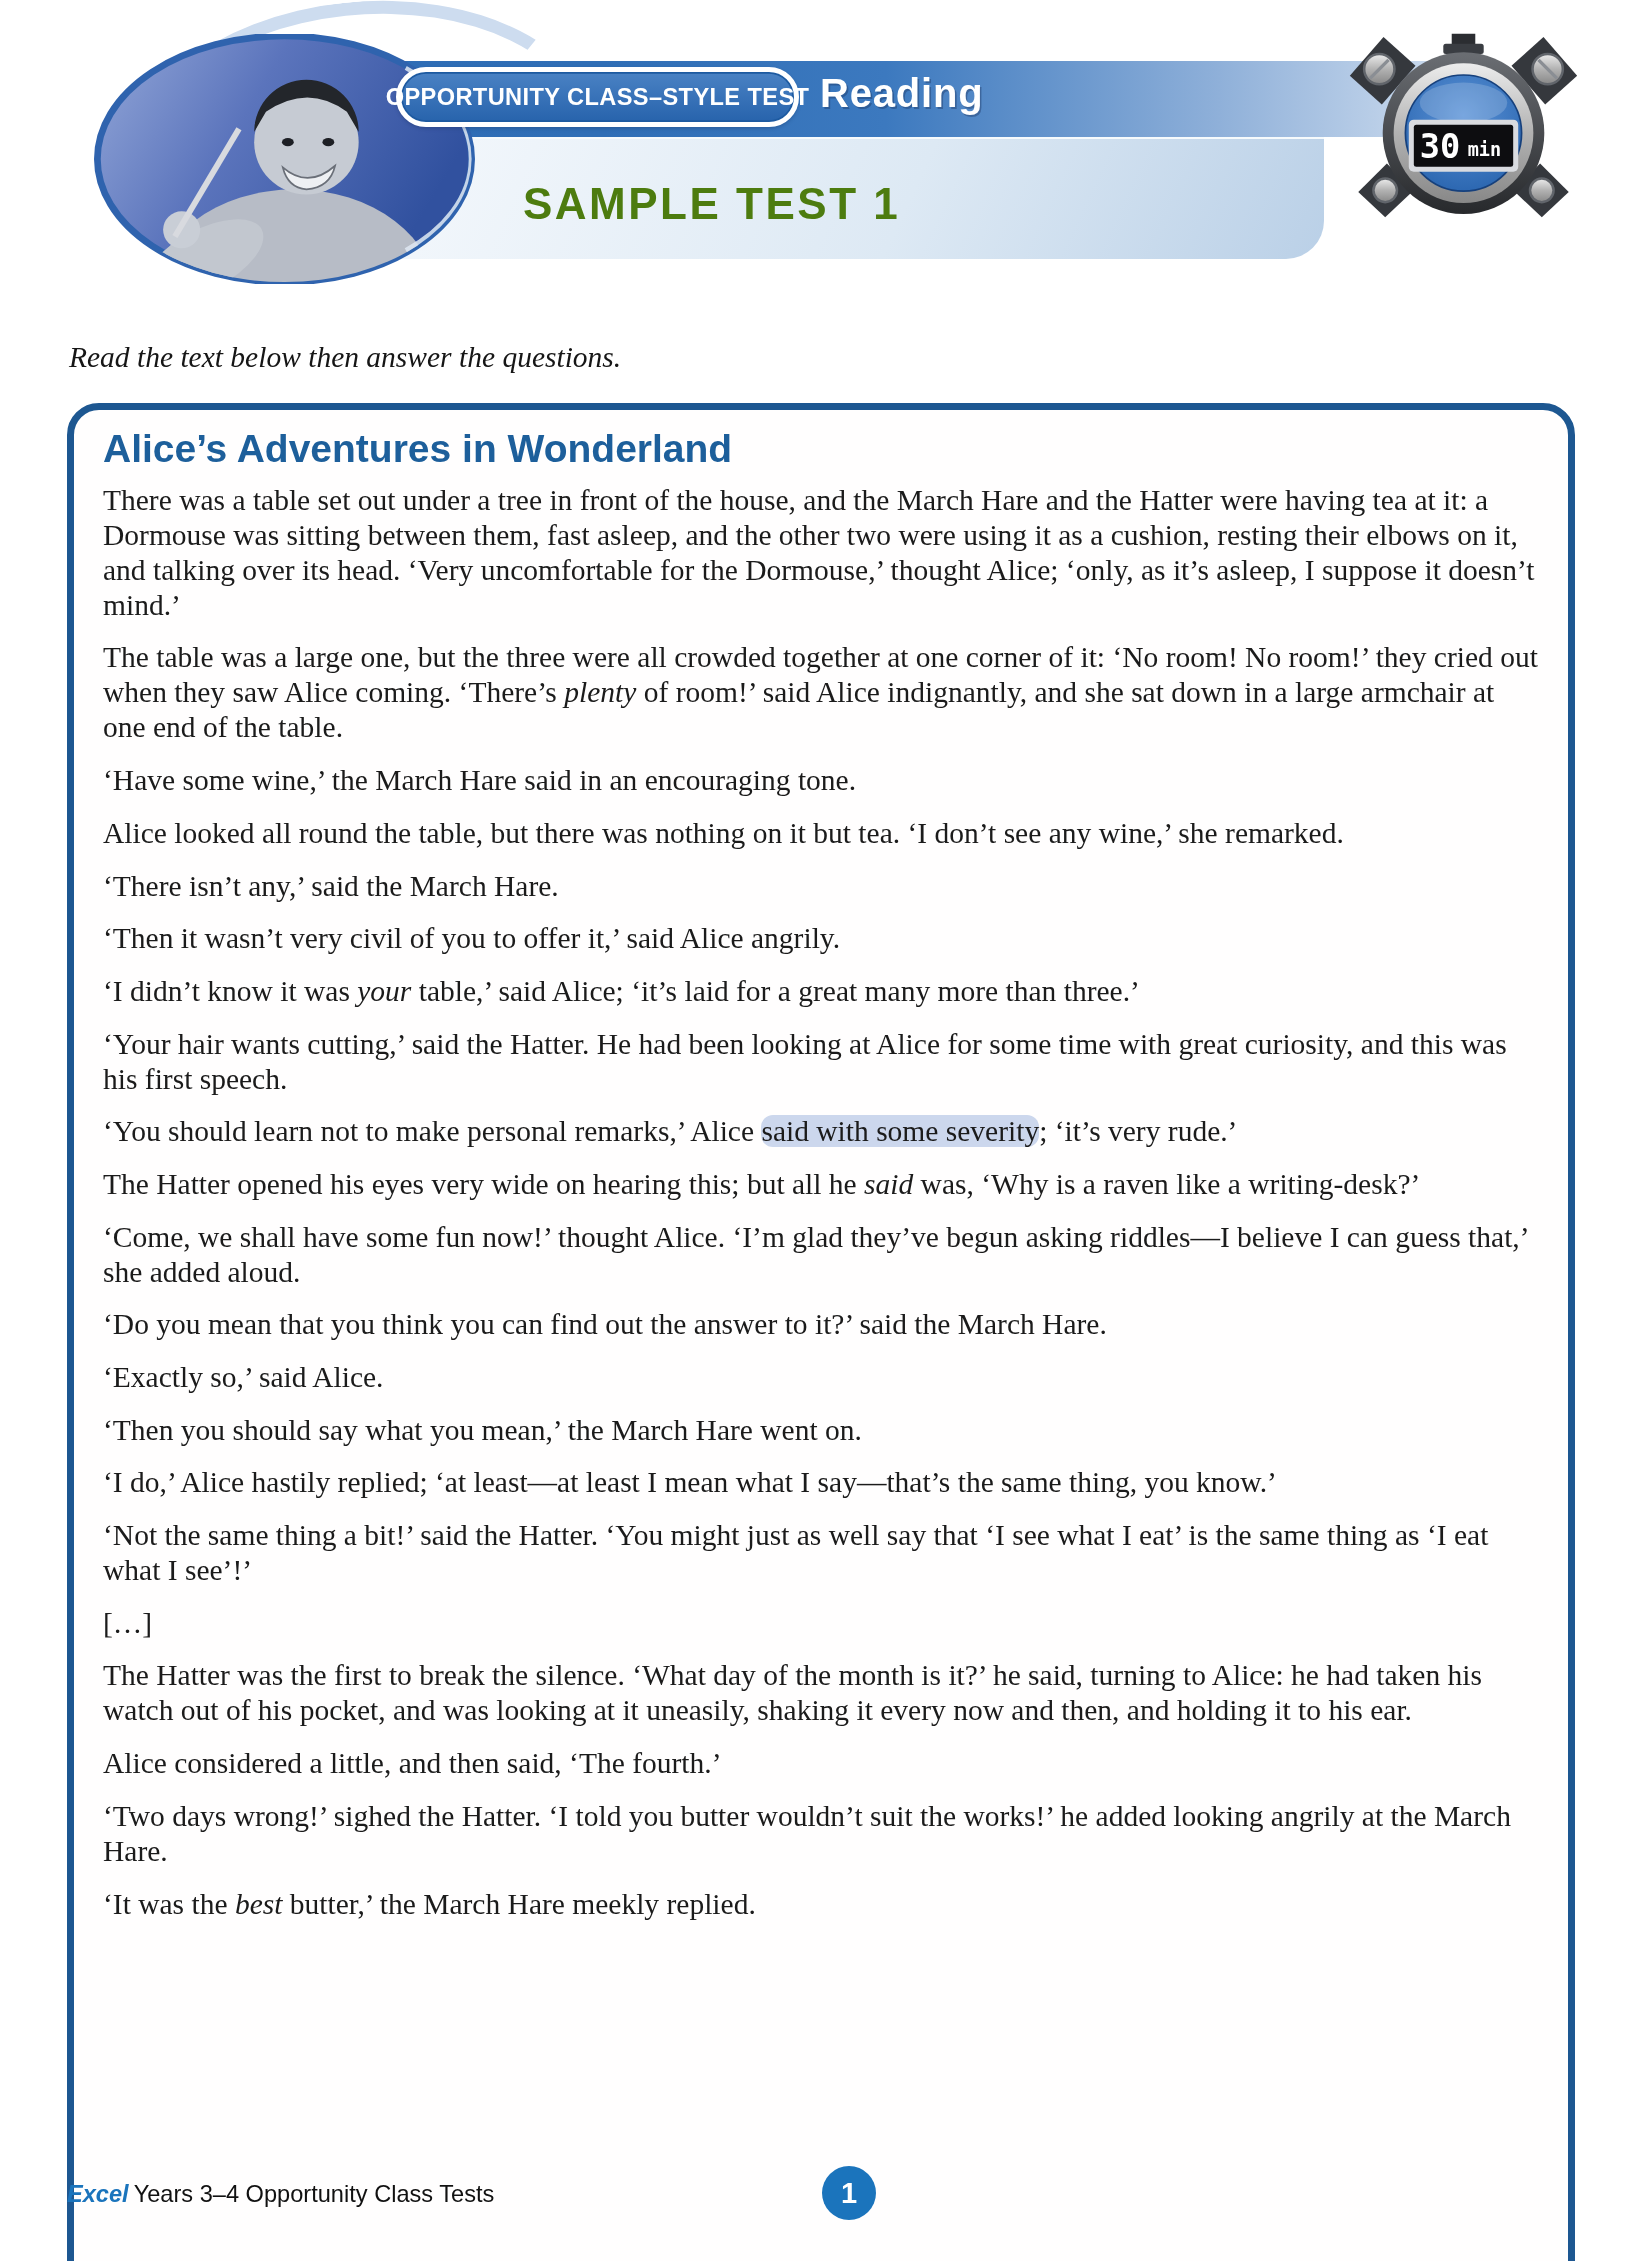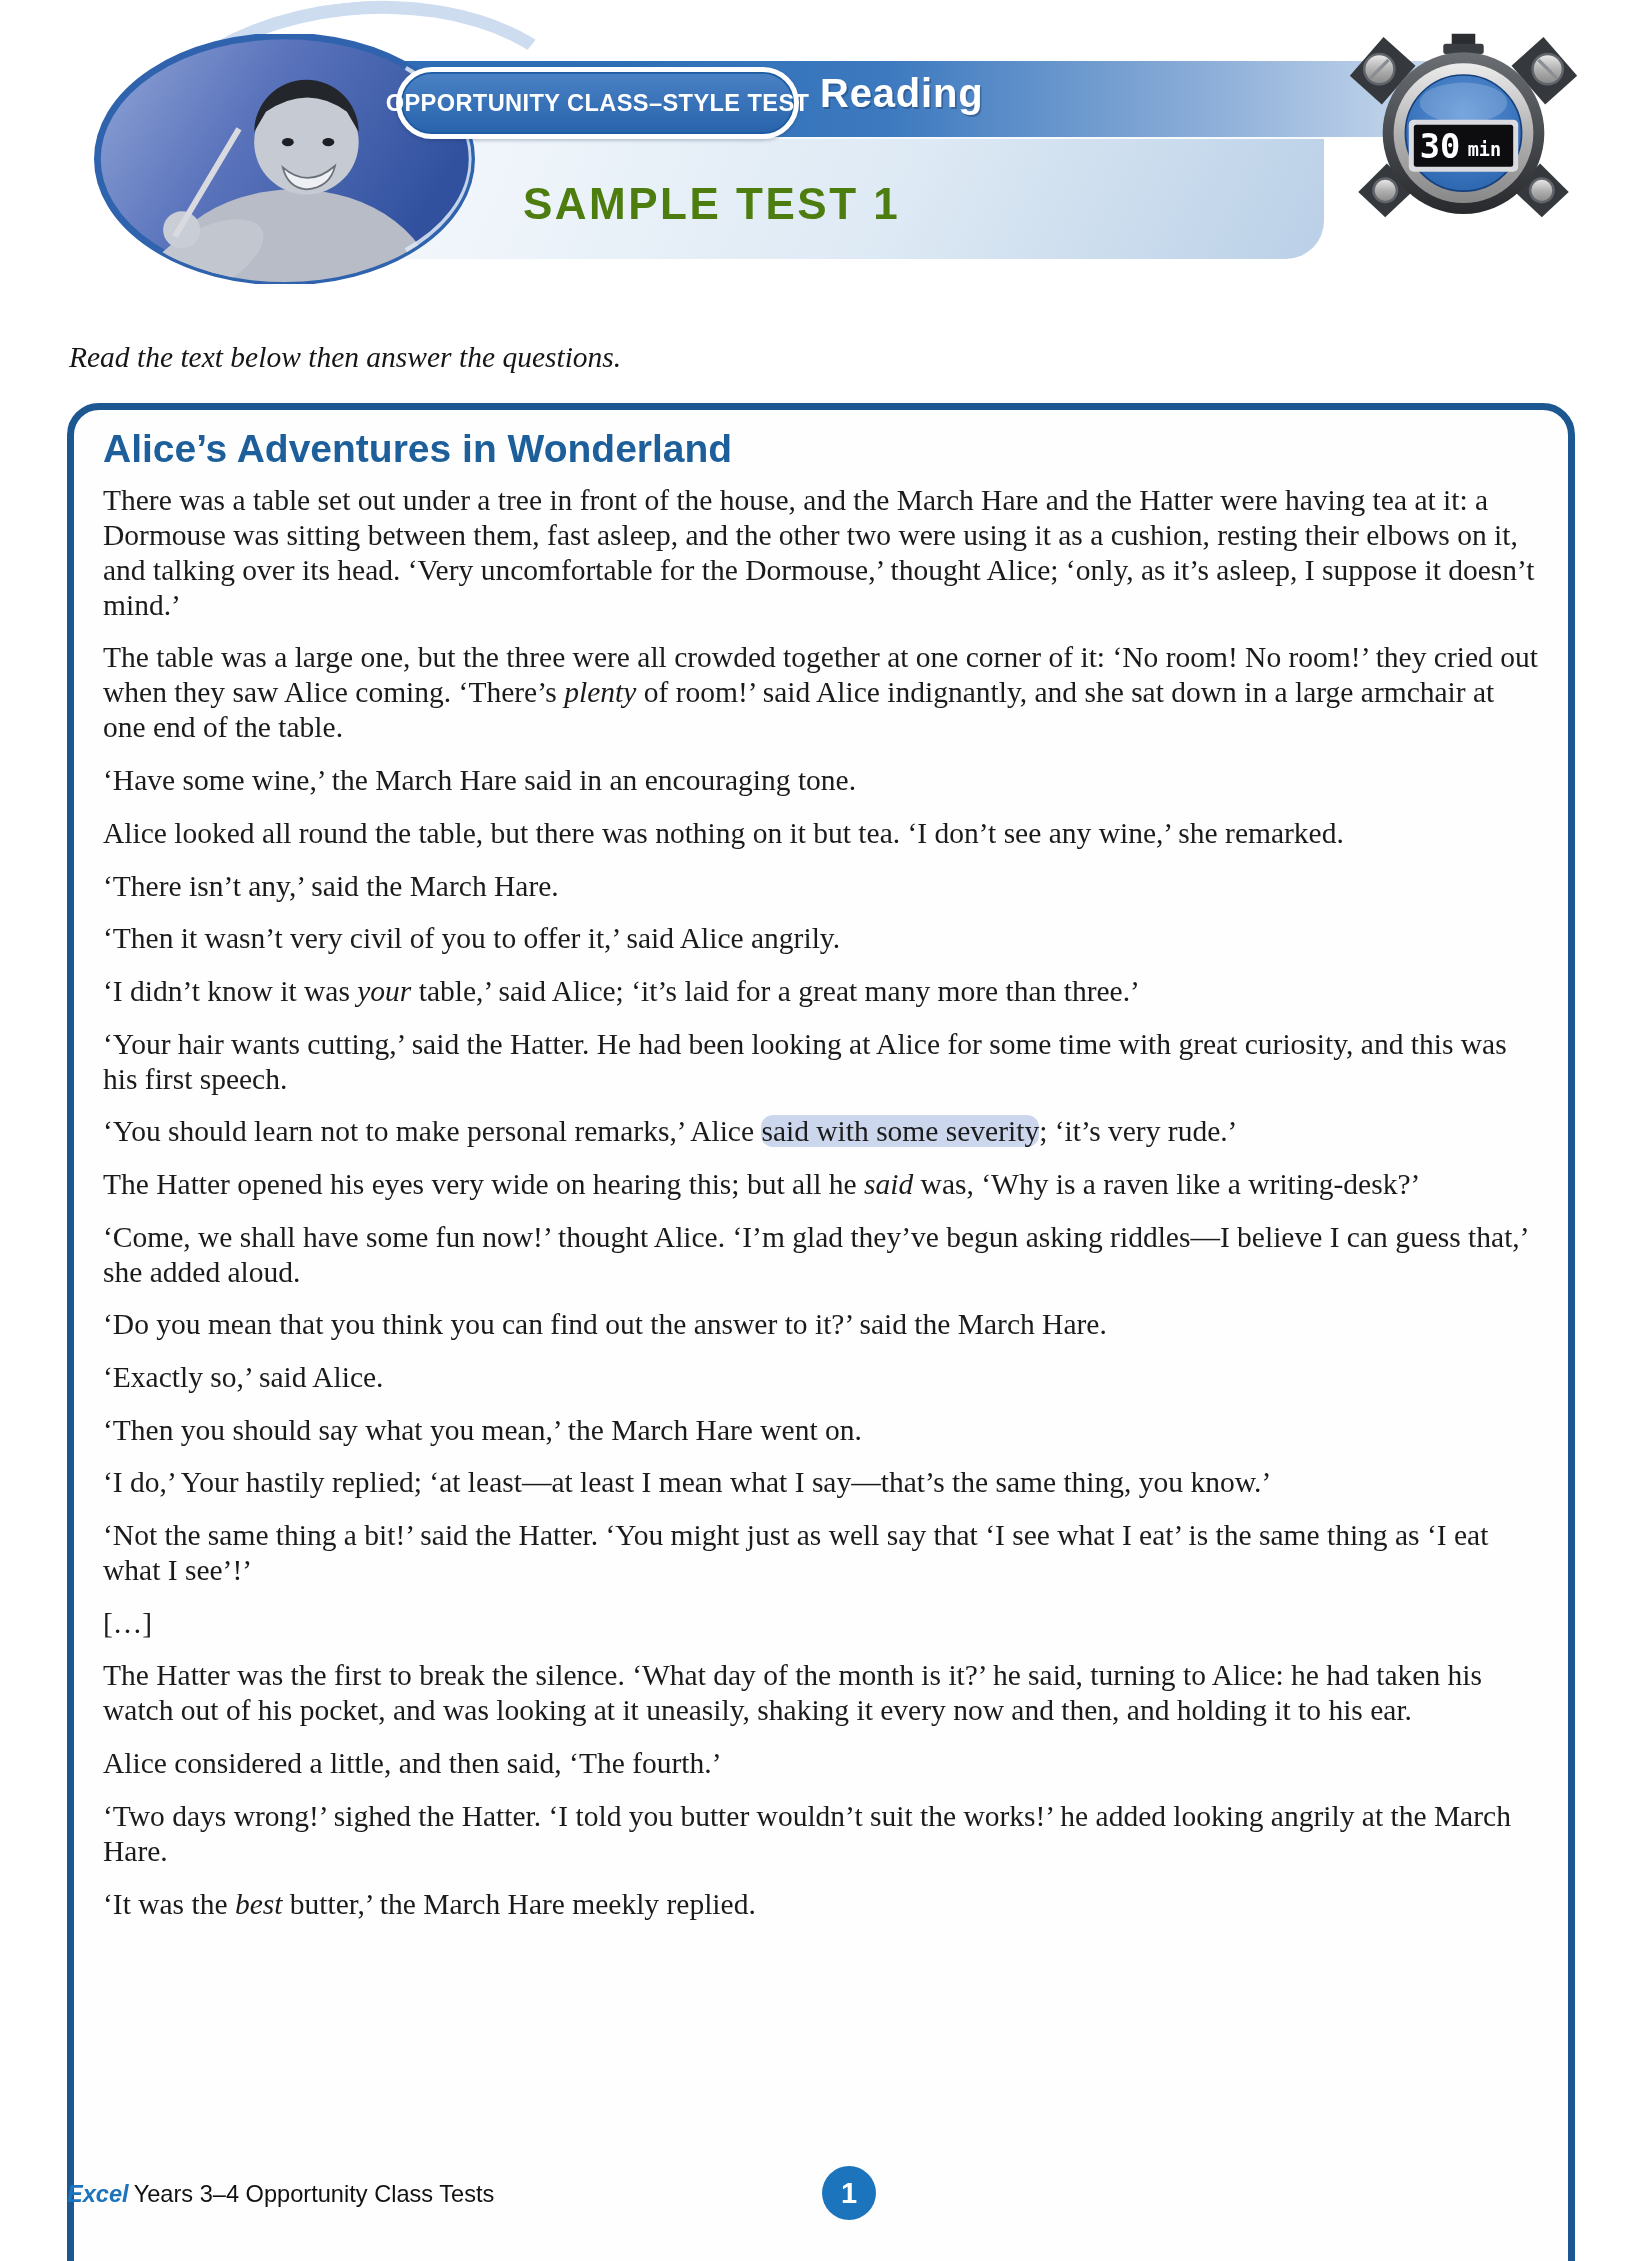--- a/index.html
+++ b/index.html
@@ -9,21 +9,21 @@
   
   .arc{position:absolute;left:118px;top:1.7px;width:460px;height:291px;border:13.5px solid #cddcef;
        border-radius:50%;border-color:#cddcef transparent transparent transparent;transform:rotate(-6deg);z-index:0;}
   .band1{position:absolute;left:219px;top:61px;width:1282px;height:76px;z-index:1;
          border-radius:0 38px 38px 0;
          background:linear-gradient(90deg,#2e6cb5 0%,#2f6eb6 30%,#3c79bf 52%,#8fb0d9 78%,#dbe6f3 100%);}
   .band2{position:absolute;left:396px;top:137px;width:928px;height:120px;z-index:1;
          border-radius:0 0 38px 0;border-top:2.5px solid #f6fafc;
          background:linear-gradient(115deg,#f4f8fc 0%,#dde9f4 55%,#bad0e7 100%);}
   .photo{position:absolute;left:94px;top:34px;width:381px;height:250px;z-index:2;}
-  .pill{position:absolute;left:396px;top:67px;width:403px;height:72px;z-index:3;box-sizing:border-box;
+  .pill{position:absolute;left:396px;top:67px;width:403px;height:60px;z-index:3;box-sizing:border-box;
         border:5px solid #ffffff;border-radius:37px;
         background:linear-gradient(180deg,#4a82c4 0%,#2763ac 100%);
         box-shadow:inset 0 0 0 1.7px #1d5aa0, 0 1.7px 3.4px rgba(20,40,80,.25);
         display:flex;align-items:center;justify-content:center;}
   .pill span{color:#fff;font-weight:bold;font-size:23.6px;letter-spacing:0.4px;white-space:nowrap;}
   .subject{position:absolute;left:820px;top:71px;z-index:3;color:#ffffff;font-weight:bold;font-size:40px;
            letter-spacing:0.8px;text-shadow:1.7px 1.7px 0 rgba(20,40,80,.35);}
   .sample{position:absolute;left:523px;top:179px;z-index:2;color:#4d7c0f;font-weight:bold;font-size:44px;letter-spacing:2.5px;}
   .timer{position:absolute;left:1333px;top:25px;width:261px;height:196px;z-index:4;}
 
@@ -149,21 +149,21 @@
         <p class="para"><span>‘There isn’t any,’ said the March Hare.</span></p>
         <p class="para"><span>‘Then it wasn’t very civil of you to offer it,’ said Alice angrily.</span></p>
         <p class="para"><span>‘I didn’t know it was </span><span class="em">your</span><span> table,’ said Alice; ‘it’s laid for a great many more than three.’</span></p>
         <p class="para"><span>‘Your hair wants cutting,’ said the Hatter. He had been looking at Alice for some time with great curiosity, and this was his first speech.</span></p>
         <p class="para"><span>‘You should learn not to make personal remarks,’ Alice </span><span class="hl">said with some severity</span><span>; ‘it’s very rude.’</span></p>
         <p class="para"><span>The Hatter opened his eyes very wide on hearing this; but all he </span><span class="em">said</span><span> was, ‘Why is a raven like a writing-desk?’</span></p>
         <p class="para"><span>‘Come, we shall have some fun now!’ thought Alice. ‘I’m glad they’ve begun asking riddles—I believe I can guess that,’ she added aloud.</span></p>
         <p class="para"><span>‘Do you mean that you think you can find out the answer to it?’ said the March Hare.</span></p>
         <p class="para"><span>‘Exactly so,’ said Alice.</span></p>
         <p class="para"><span>‘Then you should say what you mean,’ the March Hare went on.</span></p>
-        <p class="para"><span>‘I do,’ Your hastily replied; ‘at least—at least I mean what I say—that’s the same thing, you know.’</span></p>
+        <p class="para"><span>‘I do,’ Alice hastily replied; ‘at least—at least I mean what I say—that’s the same thing, you know.’</span></p>
         <p class="para"><span>‘Not the same thing a bit!’ said the Hatter. ‘You might just as well say that ‘I see what I eat’ is the same thing as ‘I eat what I see’!’</span></p>
         <p class="para"><span>[…]</span></p>
         <p class="para"><span>The Hatter was the first to break the silence. ‘What day of the month is it?’ he said, turning to Alice: he had taken his watch out of his pocket, and was looking at it uneasily, shaking it every now and then, and holding it to his ear.</span></p>
         <p class="para"><span>Alice considered a little, and then said, ‘The fourth.’</span></p>
         <p class="para"><span>‘Two days wrong!’ sighed the Hatter. ‘I told you butter wouldn’t suit the works!’ he added looking angrily at the March Hare.</span></p>
         <p class="para"><span>‘It was the </span><span class="em">best</span><span> butter,’ the March Hare meekly replied.</span></p>
       </div>
   </section>
 
   <div>

